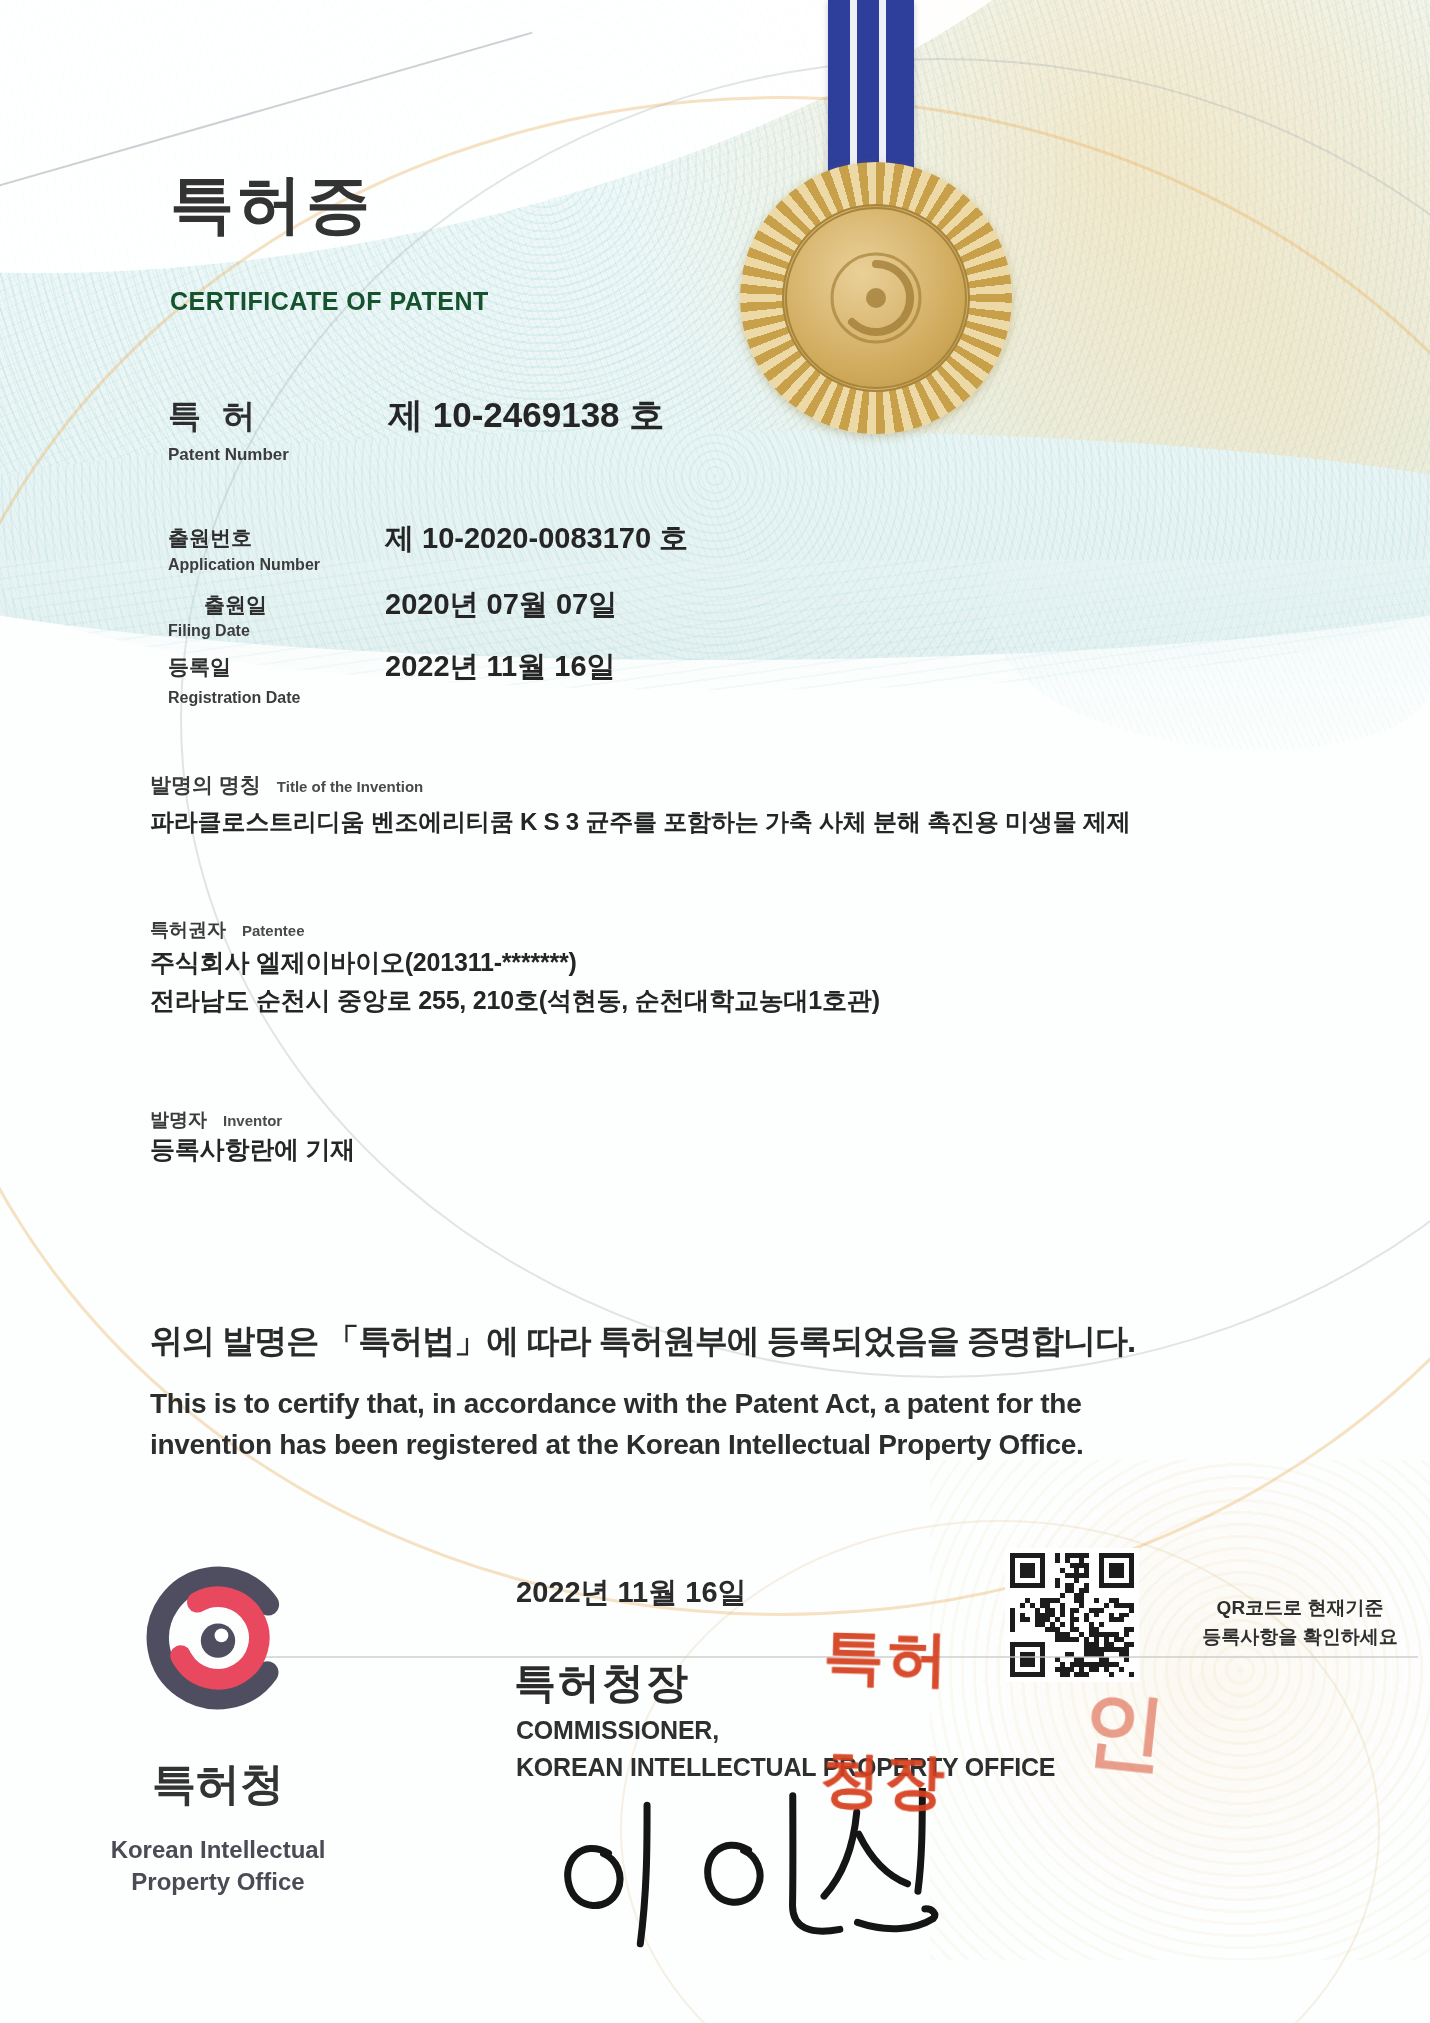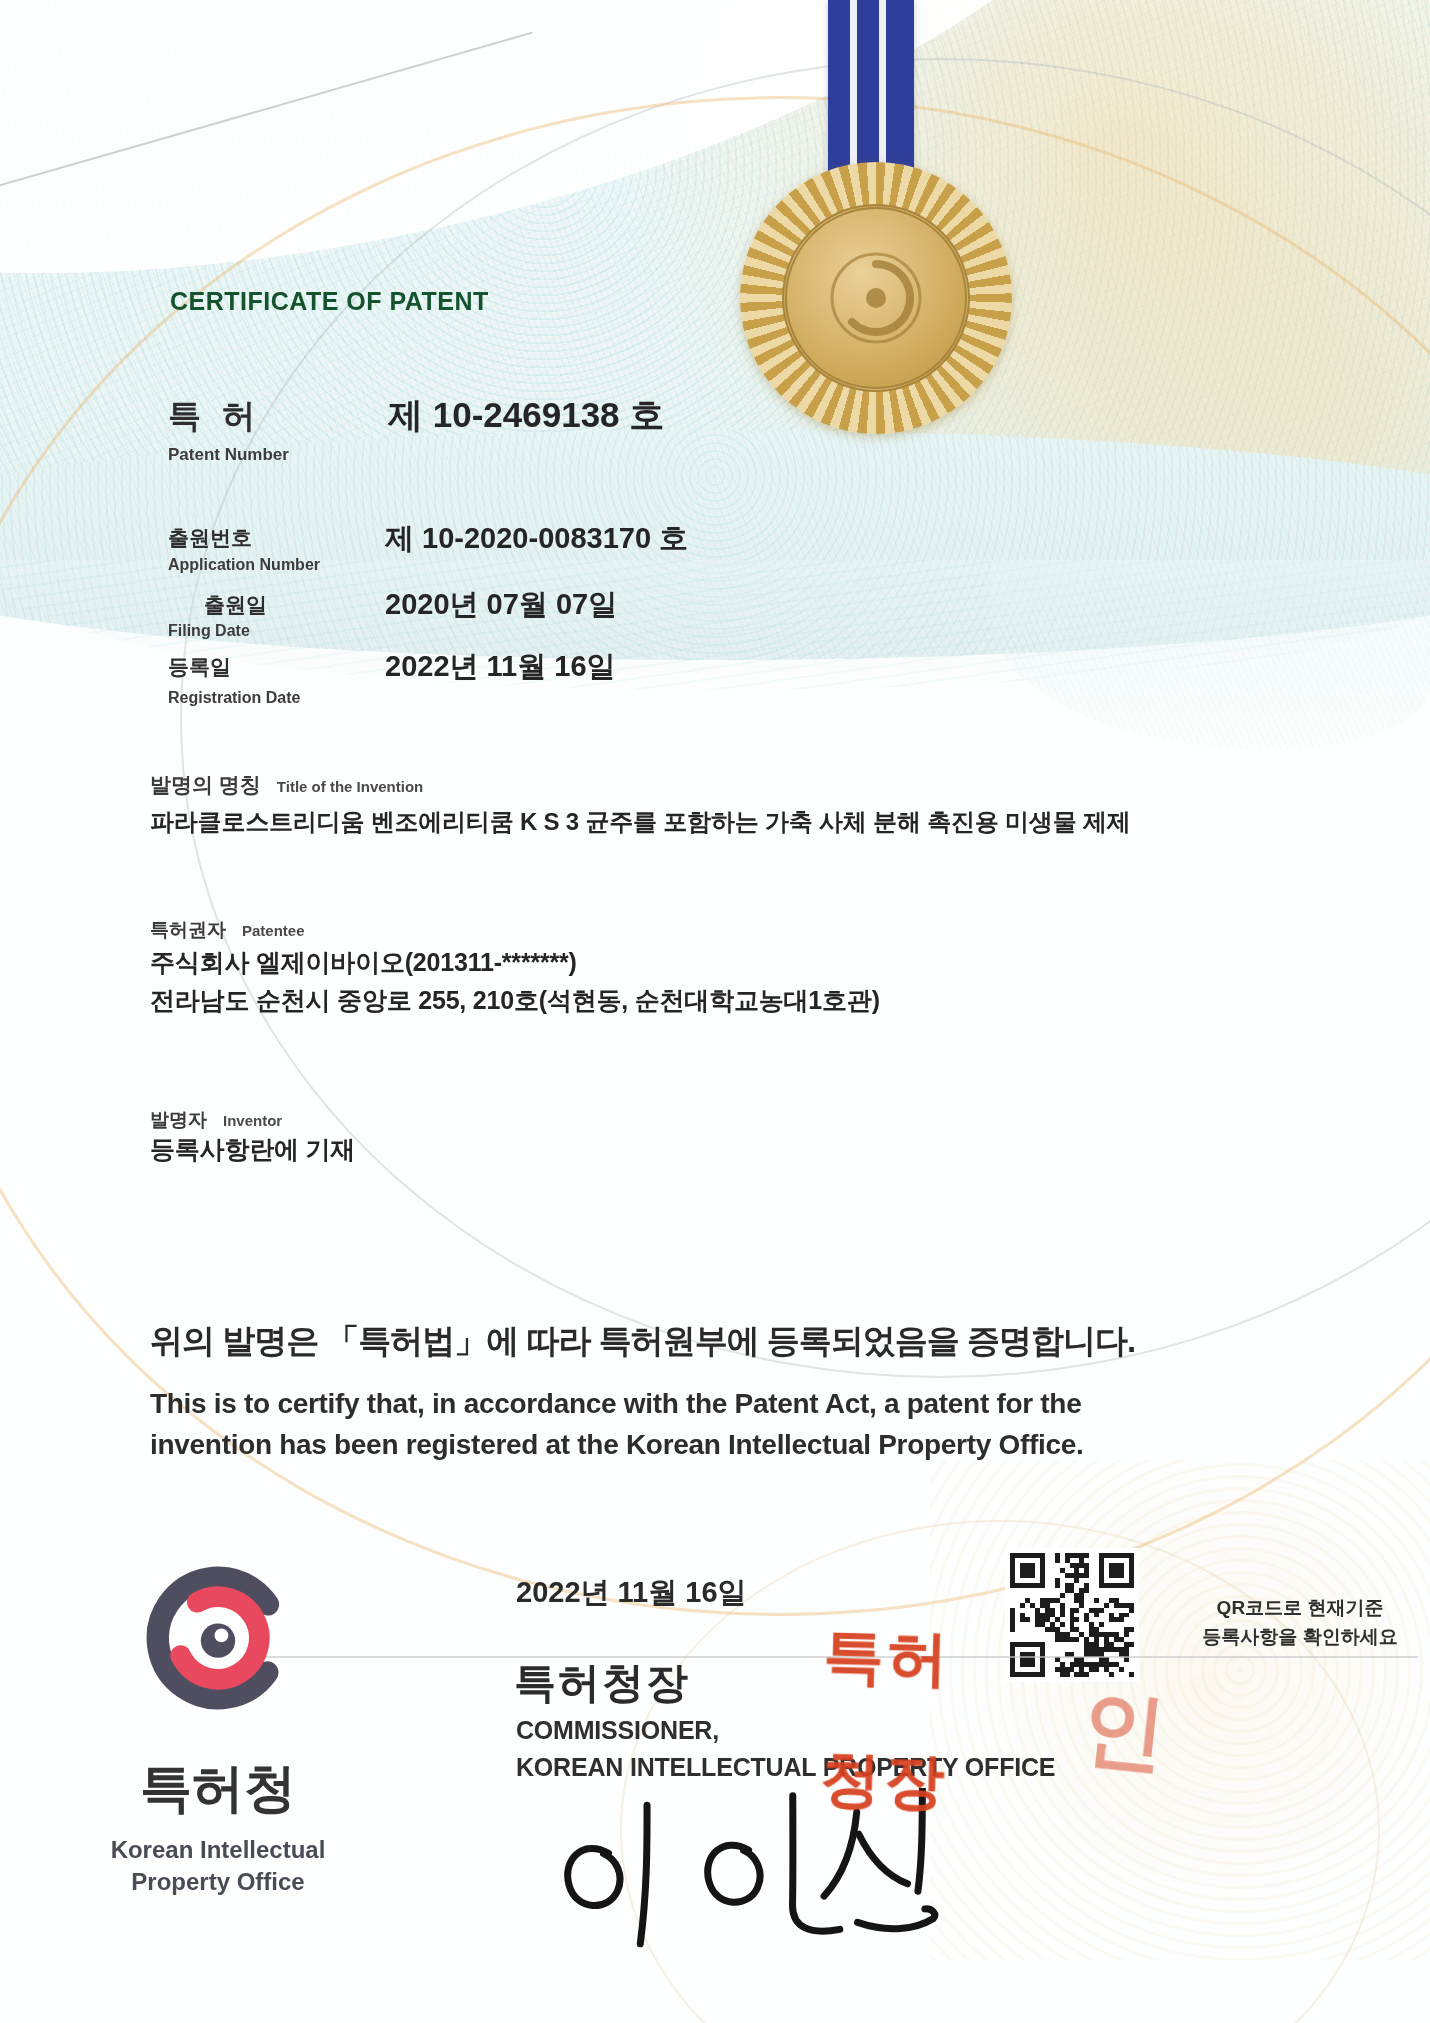--- a/index.html
+++ b/index.html
@@ -97,21 +97,21 @@
   .seal{left:820px;top:1630px;width:128px;height:178px;transform:rotate(1.5deg);
     display:grid;grid-template-columns:1fr 1fr;align-content:space-between;justify-items:center;
     color:#d6401f;font-weight:900;font-size:60px;line-height:.92;opacity:.93;
     text-shadow:0 0 1px rgba(214,64,31,.8);}
   .seal span{filter:blur(.3px);}
   .seal-ghost{left:1082px;top:1688px;font-size:84px;font-weight:900;color:rgba(214,64,31,.5);
     transform:rotate(6deg);filter:blur(.4px);}
 
   .logo{left:132px;top:1552px;width:172px;height:172px;}
   .logo svg{width:100%;height:100%;}
-  .org-ko{left:108px;top:1762px;width:220px;text-align:center;font-size:52px;font-weight:800;color:#333;}
+  .org-ko{left:108px;top:1762px;width:220px;text-align:center;font-size:44px;font-weight:800;color:#333;}
   .org-en{left:58px;top:1834px;width:320px;text-align:center;font-size:24px;font-weight:600;
     color:#4b4b55;line-height:1.35;}
 </style>
 </head>
 <body>
 
 <div id="page">
 
   <div class="abs bg-mint"></div>
   <div class="abs bg-mint-arc"></div>
@@ -128,20 +128,21 @@
   <div class="abs medal"></div>
   <div class="abs medal-inner"></div>
   <div class="abs medal-swirl">
     <svg viewBox="0 0 120 120" width="120" height="120">
       <circle cx="60" cy="60" r="44" fill="none" stroke="#a5813a" stroke-width="3" opacity=".7"></circle>
       <path d="M60 26 a34 34 0 1 1 -24 58" fill="none" stroke="#9e7a34" stroke-width="8" stroke-linecap="round" opacity=".75"></path>
       <circle cx="60" cy="60" r="10" fill="#9e7a34" opacity=".75"></circle>
     </svg>
   </div>
 
+  <div class="abs h-title">특허증</div>
   <div class="abs h-sub">CERTIFICATE OF PATENT</div>
 
   <div class="abs lab-big" style="left:168px;top:399px;">특 허</div>
   <div class="abs lab-sm" style="left:168px;top:446px;">Patent Number</div>
   <div class="abs val-big" style="left:388px;top:397px;">제 10-2469138 호</div>
 
   <div class="abs lab-md" style="left:168px;top:527px;">출원번호</div>
   <div class="abs lab-en" style="left:168px;top:557px;">Application Number</div>
   <div class="abs val-md" style="left:385px;top:524px;text-align:center;">제 10-2020-0083170 호</div>
 

